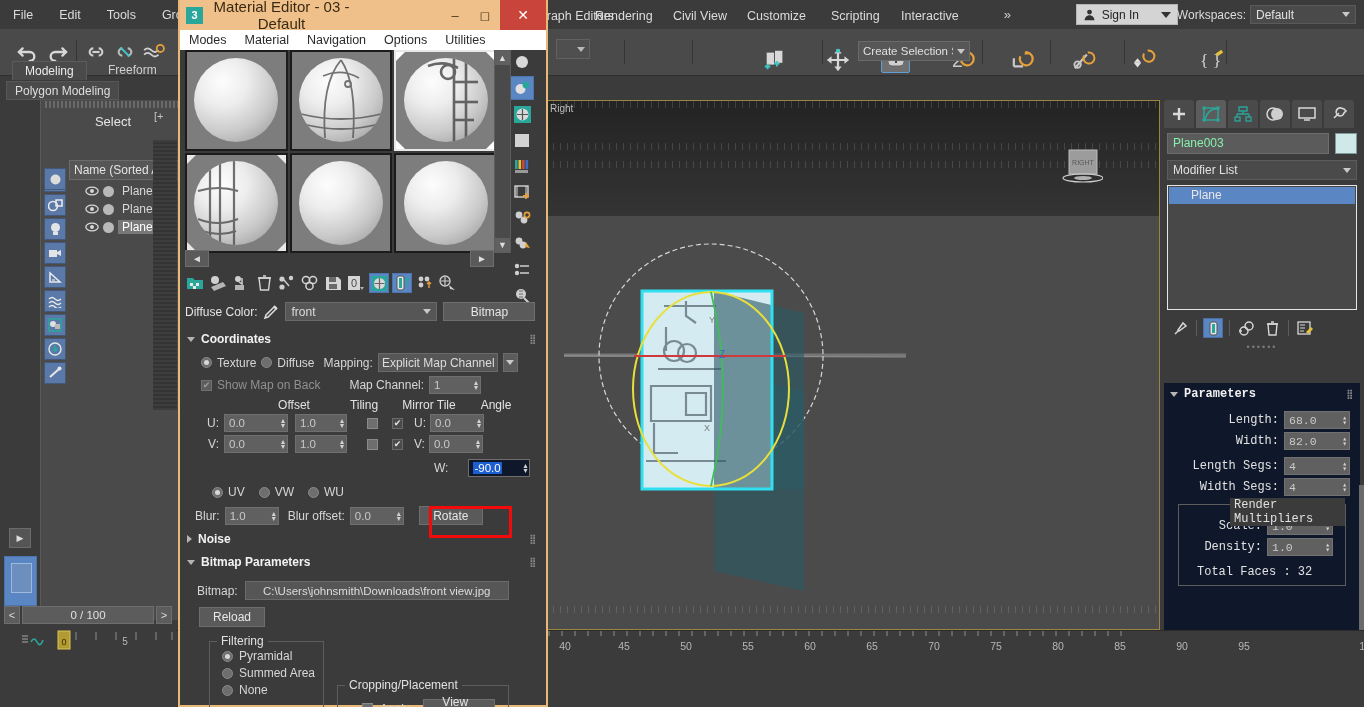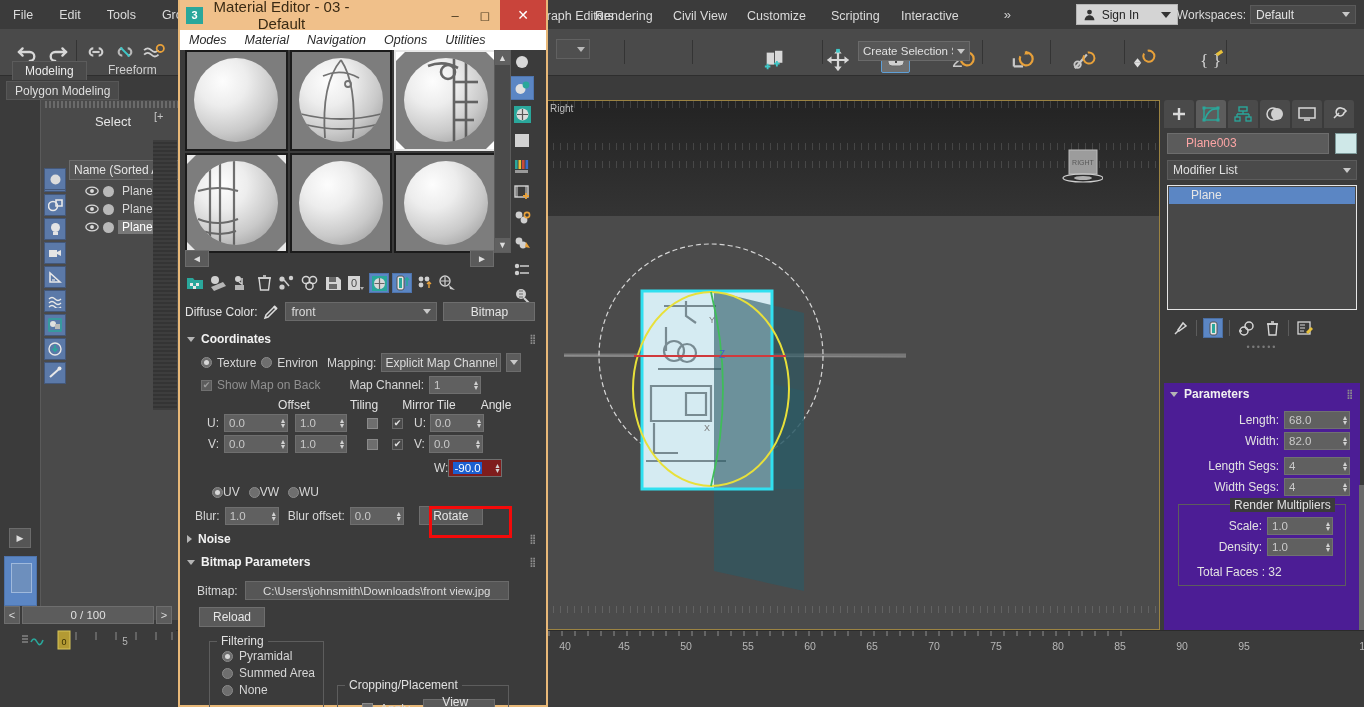--- a/index.html
+++ b/index.html
@@ -117,22 +117,22 @@
   
   #rightpanel { position:absolute; left:1160px; top:100px; width:204px; height:530px; background:#3b3b3b; }
   .mp-tabs { display:flex; height:30px; padding-left:4px; gap:2px; }
   .mp-tab {
     width:30px;height:28px; background:#4a4a4a; display:flex;align-items:center;justify-content:center;
     border-top-left-radius:3px;border-top-right-radius:3px;
   }
   .mp-tab.active { background:#5c5c5c; }
   .mp-namebar { display:flex; align-items:center; gap:6px; padding:3px 7px 0 7px; }
   .mp-name {
-    flex:1; height:21px; background:#5b5b5b; border:1px solid #6d6d6d; color:#fca5a5;
-    font-size:12px; padding:2px 18px;
+    flex:1; height:21px; background:#5b5b5b; border:1px solid #6d6d6d; color:#86efac;
+    font-size:12px; padding:2px 5px;
   }
   .mp-swatch { width:22px;height:21px;background:#cfe8e8; border:1px solid #7e9a9a; }
   .mp-modlist {
     margin:6px 7px 0 7px; height:20px; background:#4a4a4a; border:1px solid #5c5c5c;
     display:flex; align-items:center; justify-content:space-between; padding:0 5px;
     font-size:12px; color:#e0e0e0;
   }
   .mp-stack {
     margin:5px 7px 0 7px; height:125px; background:#484848; border:1px solid #e6e6e6;
     padding:1px;
@@ -181,21 +181,21 @@
   }
   #me-title {
     height:30px; background:#f0c08a; display:flex; align-items:center; color:#3a2a14;
   }
   #me-title .ico { width:17px;height:17px;background:#2aa79b;color:#fff;font-size:11px;font-weight:bold;
     display:flex;align-items:center;justify-content:center; margin-left:6px; }
   #me-title .t { flex:1; text-align:center; font-size:15px; color:#3a2a14; padding-right:80px; }
   #me-title .wbtn { width:30px;height:30px;display:flex;align-items:center;justify-content:center;font-size:13px;color:#4a3a20; }
   #me-title .wclose { width:46px;height:30px;background:#c9443b;color:#fff;display:flex;align-items:center;justify-content:center;font-size:14px; }
   #me-menu { height:20px; background:#fff; display:flex; align-items:center; gap:0; }
-  #me-menu .mi { padding:1px 9px; font-size:12.5px; color:#2a2a2a;font-style:italic; }
+  #me-menu .mi { padding:1px 9px; font-size:12.5px; color:#2a2a2a; }
   #me-body { position:absolute; left:0; top:50px; right:0; bottom:0; background:#3b3b3b; }
 
   .slots { position:absolute; left:5px; top:0px; width:312px; height:203px; display:grid;
     grid-template-columns:repeat(3,1fr); grid-template-rows:repeat(2,1fr); gap:2px; }
   .slot { background:#7d7d7d; border:2px solid #1b1b1b; position:relative; overflow:hidden; }
   .slot.active { border-color:#e8e8e8; }
   .slot .sph { position:absolute; left:50%; top:50%; width:84px;height:84px;border-radius:50%;
     transform:translate(-50%,-50%);
     background:radial-gradient(circle at 34% 28%, #fdfdfd 0%, #ededed 30%, #c9c9c9 63%, #8e8e8e 100%); }
   .slot .corner { position:absolute; width:0;height:0; }
@@ -640,21 +640,21 @@
             <svg width="16" height="15" viewBox="0 0 16 15">
               <rect x="1" y="1" width="12" height="12" fill="none" stroke="#d6d6d6" stroke-width="1.3"></rect>
               <path d="M3 4h5M3 7h5M3 10h4" stroke="#d6d6d6" stroke-width="1.2"></path>
               <path d="M9 11 l5-5 2 2 -5 5z" fill="#e8c13a"></path>
             </svg>
           </div>
       </div>
 
       <div class="mp-grip">••••••</div>
 
-      <div class="abs" style="left:4px;top:283px;right:4px;bottom:0;background:#4c1d95;">
+      <div class="abs" style="left:4px;top:283px;right:4px;bottom:0;background:#0f172a;font-family:Liberation Mono, monospace;">
         <div class="rollout-hdr">
           <span class="tri-dn"></span>
           <span>Parameters</span>
           <span class="dots6">⣿</span>
         </div>
 
         <div class="prow" style="margin-top:7px">
           <span class="plabel">Length:</span>
           <span class="spin">
             <span>68.0</span>
@@ -1070,21 +1070,21 @@
         <div class="me-rollhdr" style="padding:4px 4px 4px 2px">
           <span class="tri-dn"></span>
           <span>Coordinates</span>
           <span class="dots6">⣿</span>
         </div>
 
         <div style="display:flex;align-items:center;gap:5px;padding:3px 0 0 16px">
           <span class="radio on"></span>
           <span style="font-size:12px">Texture</span>
           <span class="radio"></span>
-          <span style="font-size:12px">Environ</span>
+          <span style="font-size:12px">Diffuse</span>
           <span style="font-size:12px;margin-left:4px">Mapping:</span>
           <span class="me-input" style="width:120px;padding:0 3px">
             <span style="overflow:hidden;white-space:nowrap">Explicit Map Channel</span>
           </span>
           <span style="width:15px;height:19px;background:#5c5c5c;border:1px solid #6c6c6c;display:flex;align-items:center;justify-content:center">
             <span style="width:0;height:0;border-left:4px solid transparent;border-right:4px solid transparent;border-top:5px solid #c8c8c8"></span>
           </span>
         </div>
 
         <div style="display:flex;align-items:center;gap:5px;padding:4px 0 0 16px">
@@ -1161,30 +1161,30 @@
             <span class="ar">
                 <span>▴</span>
                 <span>▾</span>
               </span>
           </span>
         </div>
 
         <div style="display:flex;align-items:center;padding:6px 0 0 0;position:relative">
           <span style="width:249px"></span>
           <span style="font-size:12px">W:</span>
-          <span class="me-spin" style="width:54px;margin-left:0;background:#7f1d1d">
+          <span class="me-spin" style="width:62px;margin-left:20px;background:#0f172a">
             <span style="background:#1c5fd0;color:#fff;padding:0 1px">-90.0</span>
             <span class="ar">
                 <span>▴</span>
                 <span>▾</span>
               </span>
           </span>
         </div>
 
-        <div style="display:flex;align-items:center;padding:8px 0 0 27px">
+        <div style="display:flex;align-items:center;gap:5px;padding:8px 0 0 27px">
           <span class="radio on"></span>
           <span style="font-size:12px">UV</span>
           <span class="radio" style="margin-left:9px"></span>
           <span style="font-size:12px">VW</span>
           <span class="radio" style="margin-left:9px"></span>
           <span style="font-size:12px">WU</span>
         </div>
 
         <div style="display:flex;align-items:center;gap:5px;padding:7px 0 0 10px">
           <span style="font-size:12px">Blur:</span>

